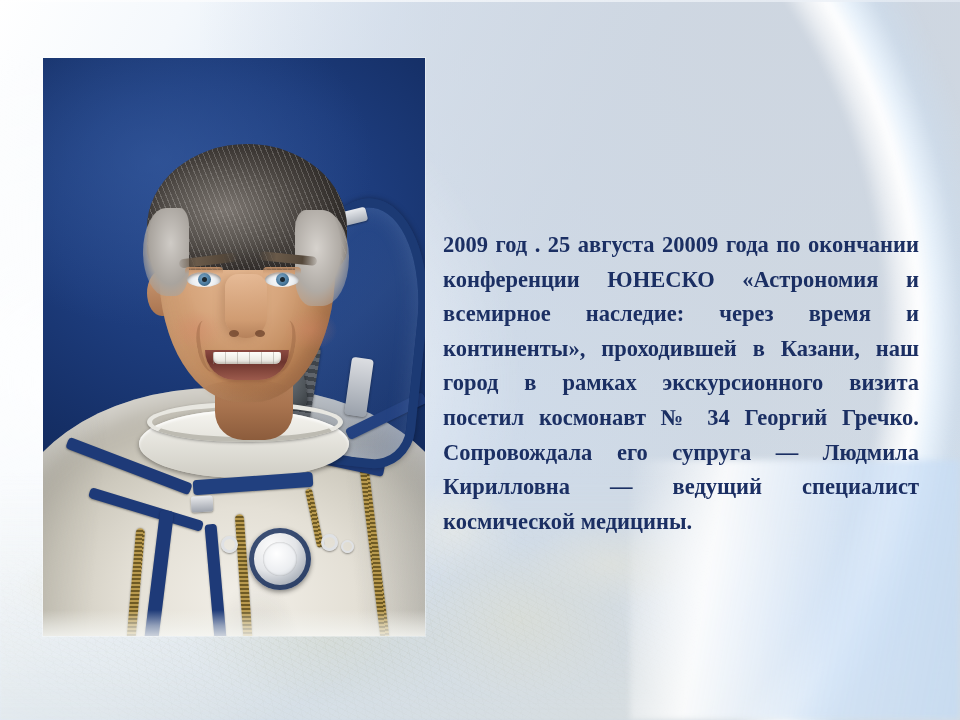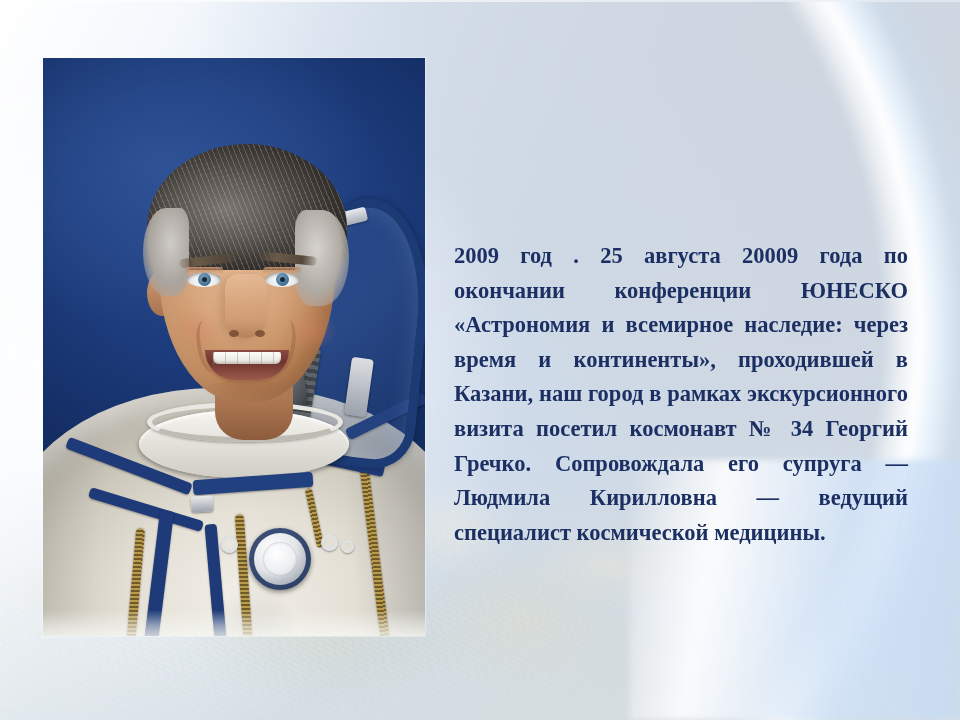--- a/index.html
+++ b/index.html
@@ -327,21 +327,21 @@
   #text-block {
     position:absolute; left:443px; top:228px; width:476px;
     font-family:"Liberation Serif", serif;
     font-size:22.5px;
     font-weight:bold;
     line-height:34.6px;
     color:#1b2f63;
     text-align:justify;
     text-justify:inter-word;
   }
-  #text-block p { margin:11px; text-align:justify; }
+  #text-block p { margin:0; text-align:justify; }
   #text-block p:last-child { text-align-last:left; }
 </style>
 </head>
 <body>
 
 <div id="slide">
 
   <div class="bg-base"></div>
   <div class="bg-haze-tr"></div>
   <div class="bg-limb"></div>

